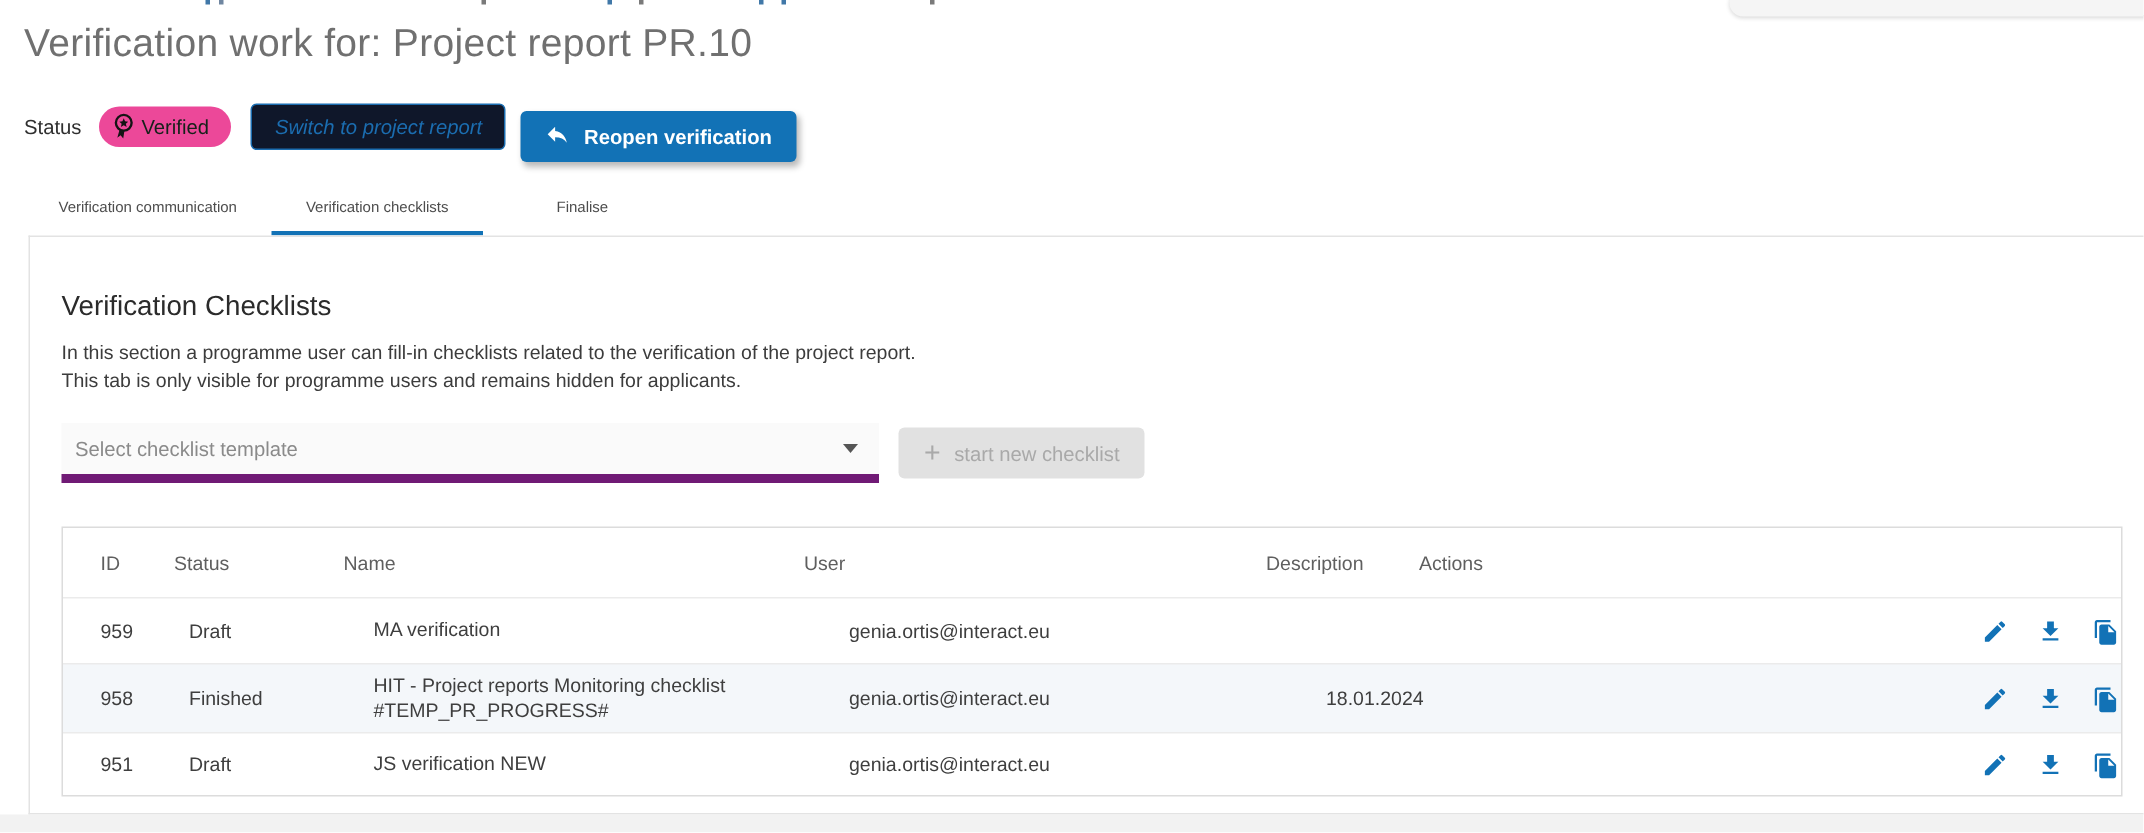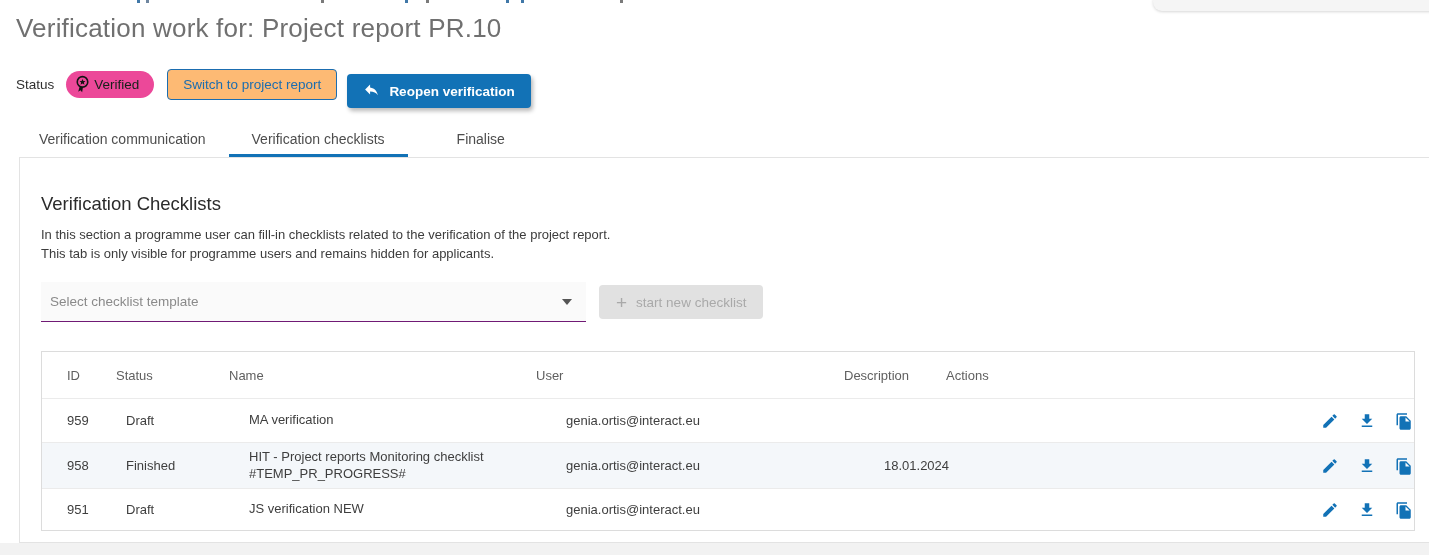--- a/index.html
+++ b/index.html
@@ -21,50 +21,50 @@
   .status-row{position:absolute;left:16px;top:66px;height:36px;display:flex;align-items:center;}
   .status-label{font-size:13.5px;color:#2f2f2f;margin-right:12px;}
   .badge{
     display:inline-flex;align-items:center;gap:1px;height:27px;
     padding:0 15px 0 6px;border-radius:14px;background:#ec4899;
     font-size:13.5px;color:#16211a;
   }
   .badge svg{display:block;}
   .btn{border-radius:4px;font-family:inherit;cursor:pointer;display:inline-flex;align-items:center;}
   .btn-outline{
-    margin-left:13px;height:31px;padding:0 15px;background:#fdba74;
-    border:1px solid #1b6db0;color:#1b6db0;font-size:13.5px;
+    margin-left:13px;height:31px;padding:0 15px;background:#0f172a;
+    border:1px solid #1b6db0;color:#1b6db0;font-size:13.5px;font-style:italic;
   }
   .btn-solid{
     margin-left:10px;height:34px;padding:0 16px;background:#1272b6;border:none;
     color:#fff;font-size:13.5px;font-weight:700;gap:9px;
     box-shadow:2px 3px 4px rgba(0,0,0,.28);
     margin-top:14px;
   }
   .tabs{position:absolute;left:16px;top:120px;height:37px;display:flex;}
   .tab{
     position:relative;padding:0 23px;display:flex;align-items:center;
-    font-size:14px;color:#4d4d4d;cursor:pointer;white-space:nowrap;
+    font-size:10px;color:#4d4d4d;cursor:pointer;white-space:nowrap;
   }
   .tab.last{margin-left:26px;}
   .tab.active::after{
     content:"";position:absolute;left:0;right:0;bottom:0;height:3px;background:#1272b6;
   }
   .panel{
     position:absolute;left:19px;top:157px;width:1412px;height:386px;
     box-sizing:border-box;background:#fff;
     border:1px solid #e3e3e3;border-right:none;
   }
   .panel h2{margin:35px 0 0 21px;font-size:18.5px;font-weight:400;color:#2b2b2b;}
   .desc{margin:0 0 0 21px;font-size:13px;line-height:18.5px;color:#3c3c3c;}
   .desc.first{margin-top:11px;}
   .controls-row{margin:19px 0 0 21px;display:flex;align-items:flex-start;}
   .select{
     width:545px;height:40px;box-sizing:border-box;background:#fafafa;
-    border-bottom:1px solid #701a75;display:flex;align-items:center;
+    border-bottom:6px solid #701a75;display:flex;align-items:center;
     justify-content:space-between;padding:0 14px 0 9px;cursor:pointer;
   }
   .select-label{font-size:13.5px;color:#8a8a8a;}
   .caret{
     width:0;height:0;border-left:5px solid transparent;border-right:5px solid transparent;
     border-top:6px solid #555;display:inline-block;
   }
   .btn-disabled{
     margin:3px 0 0 13px;height:34px;padding:0 17px;background:#e1e1e1;border:none;
     border-radius:4px;color:#a9a9a9;font-size:13.5px;gap:9px;cursor:default;

